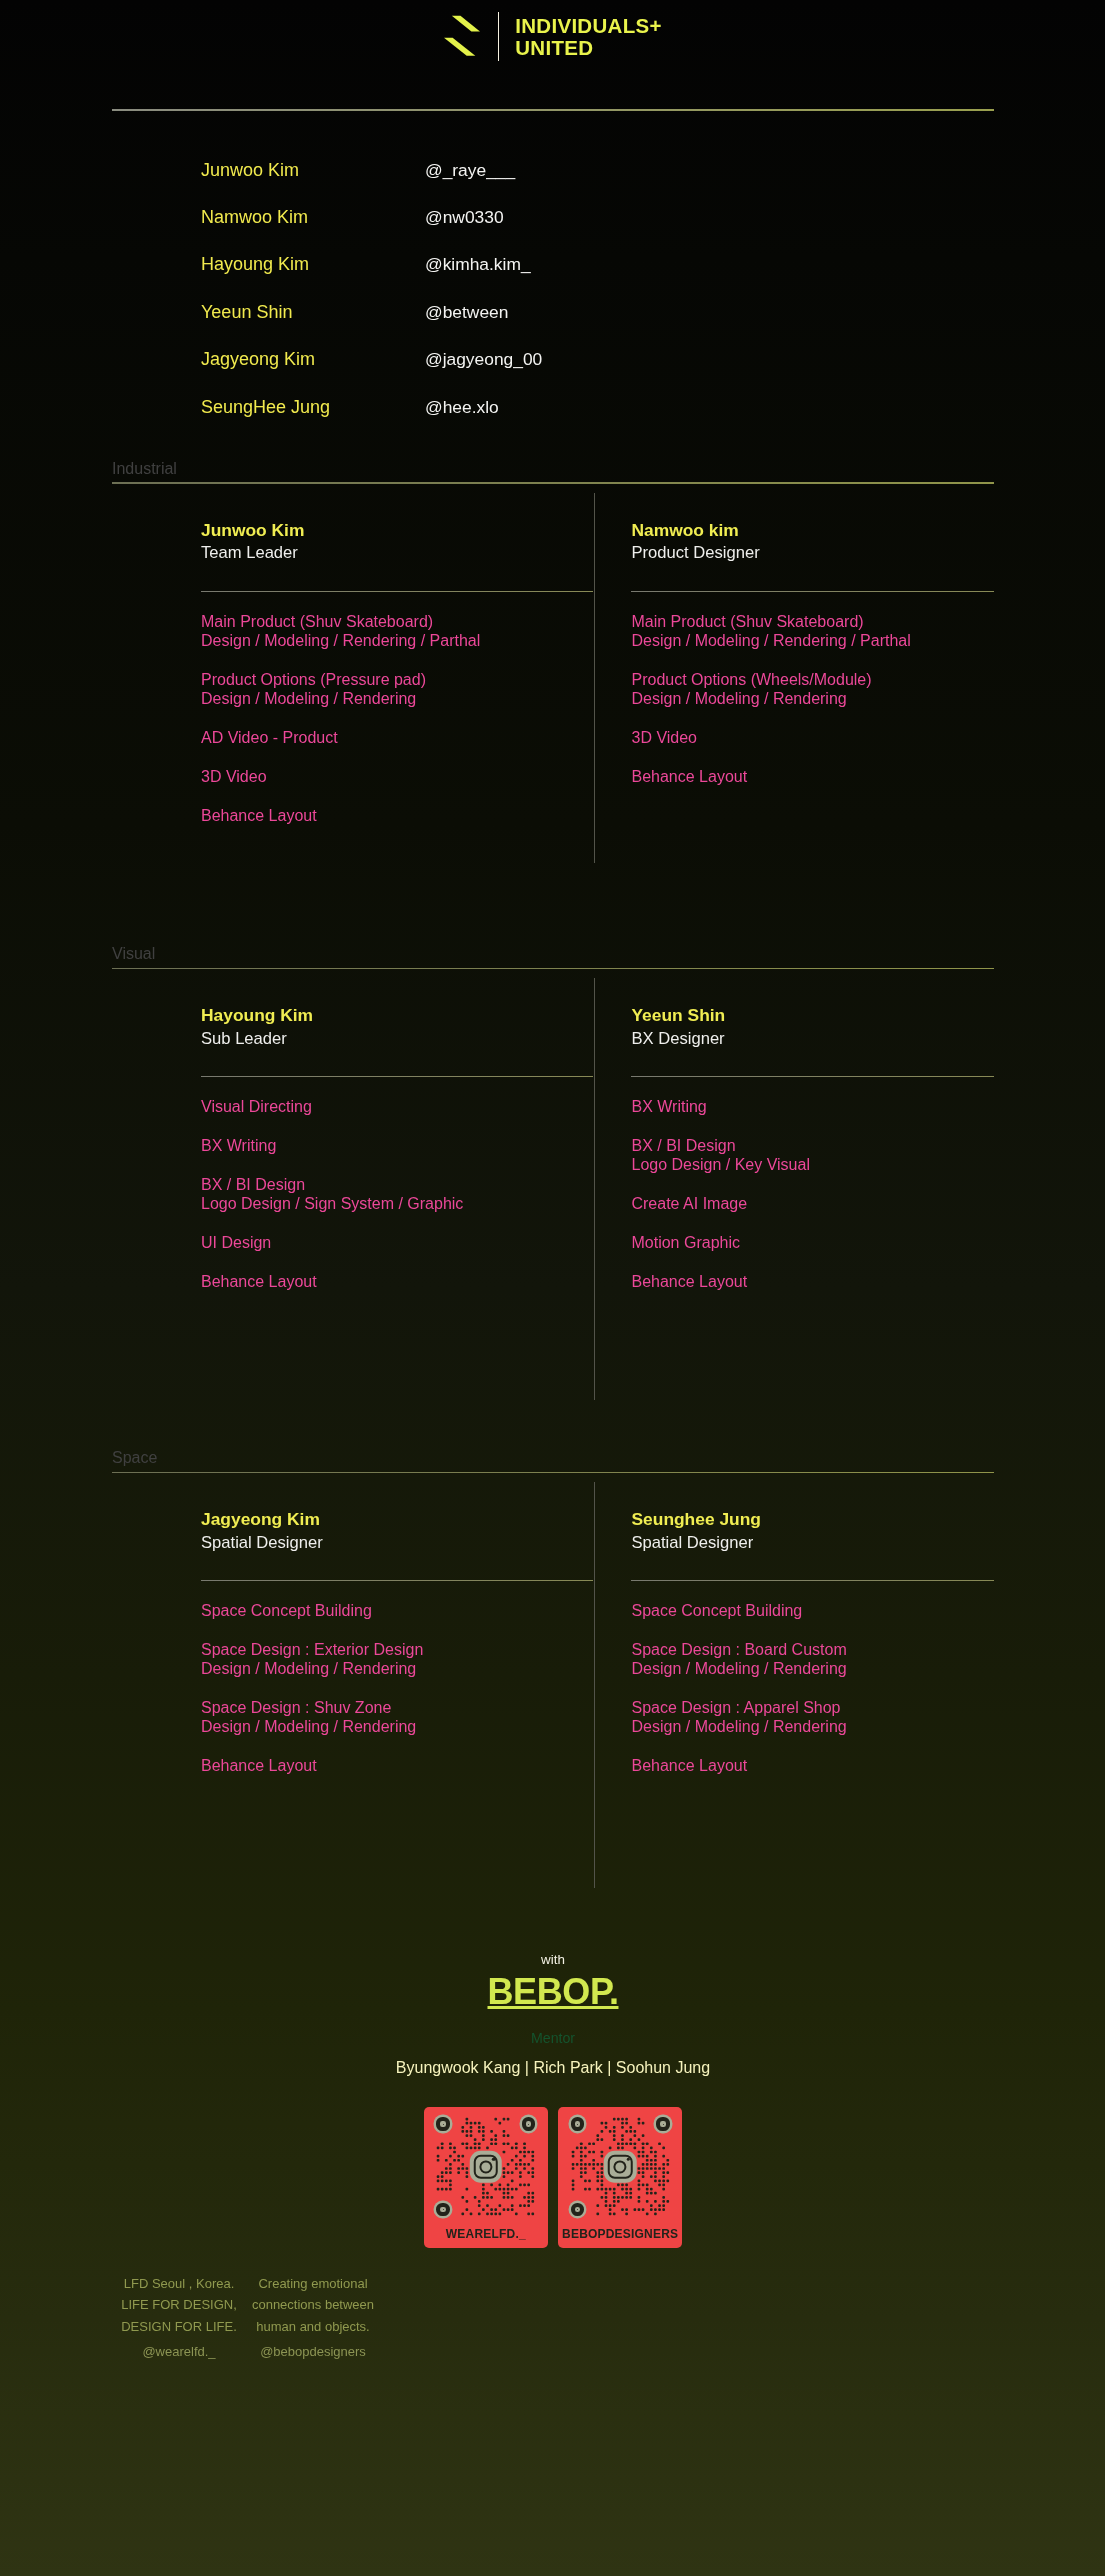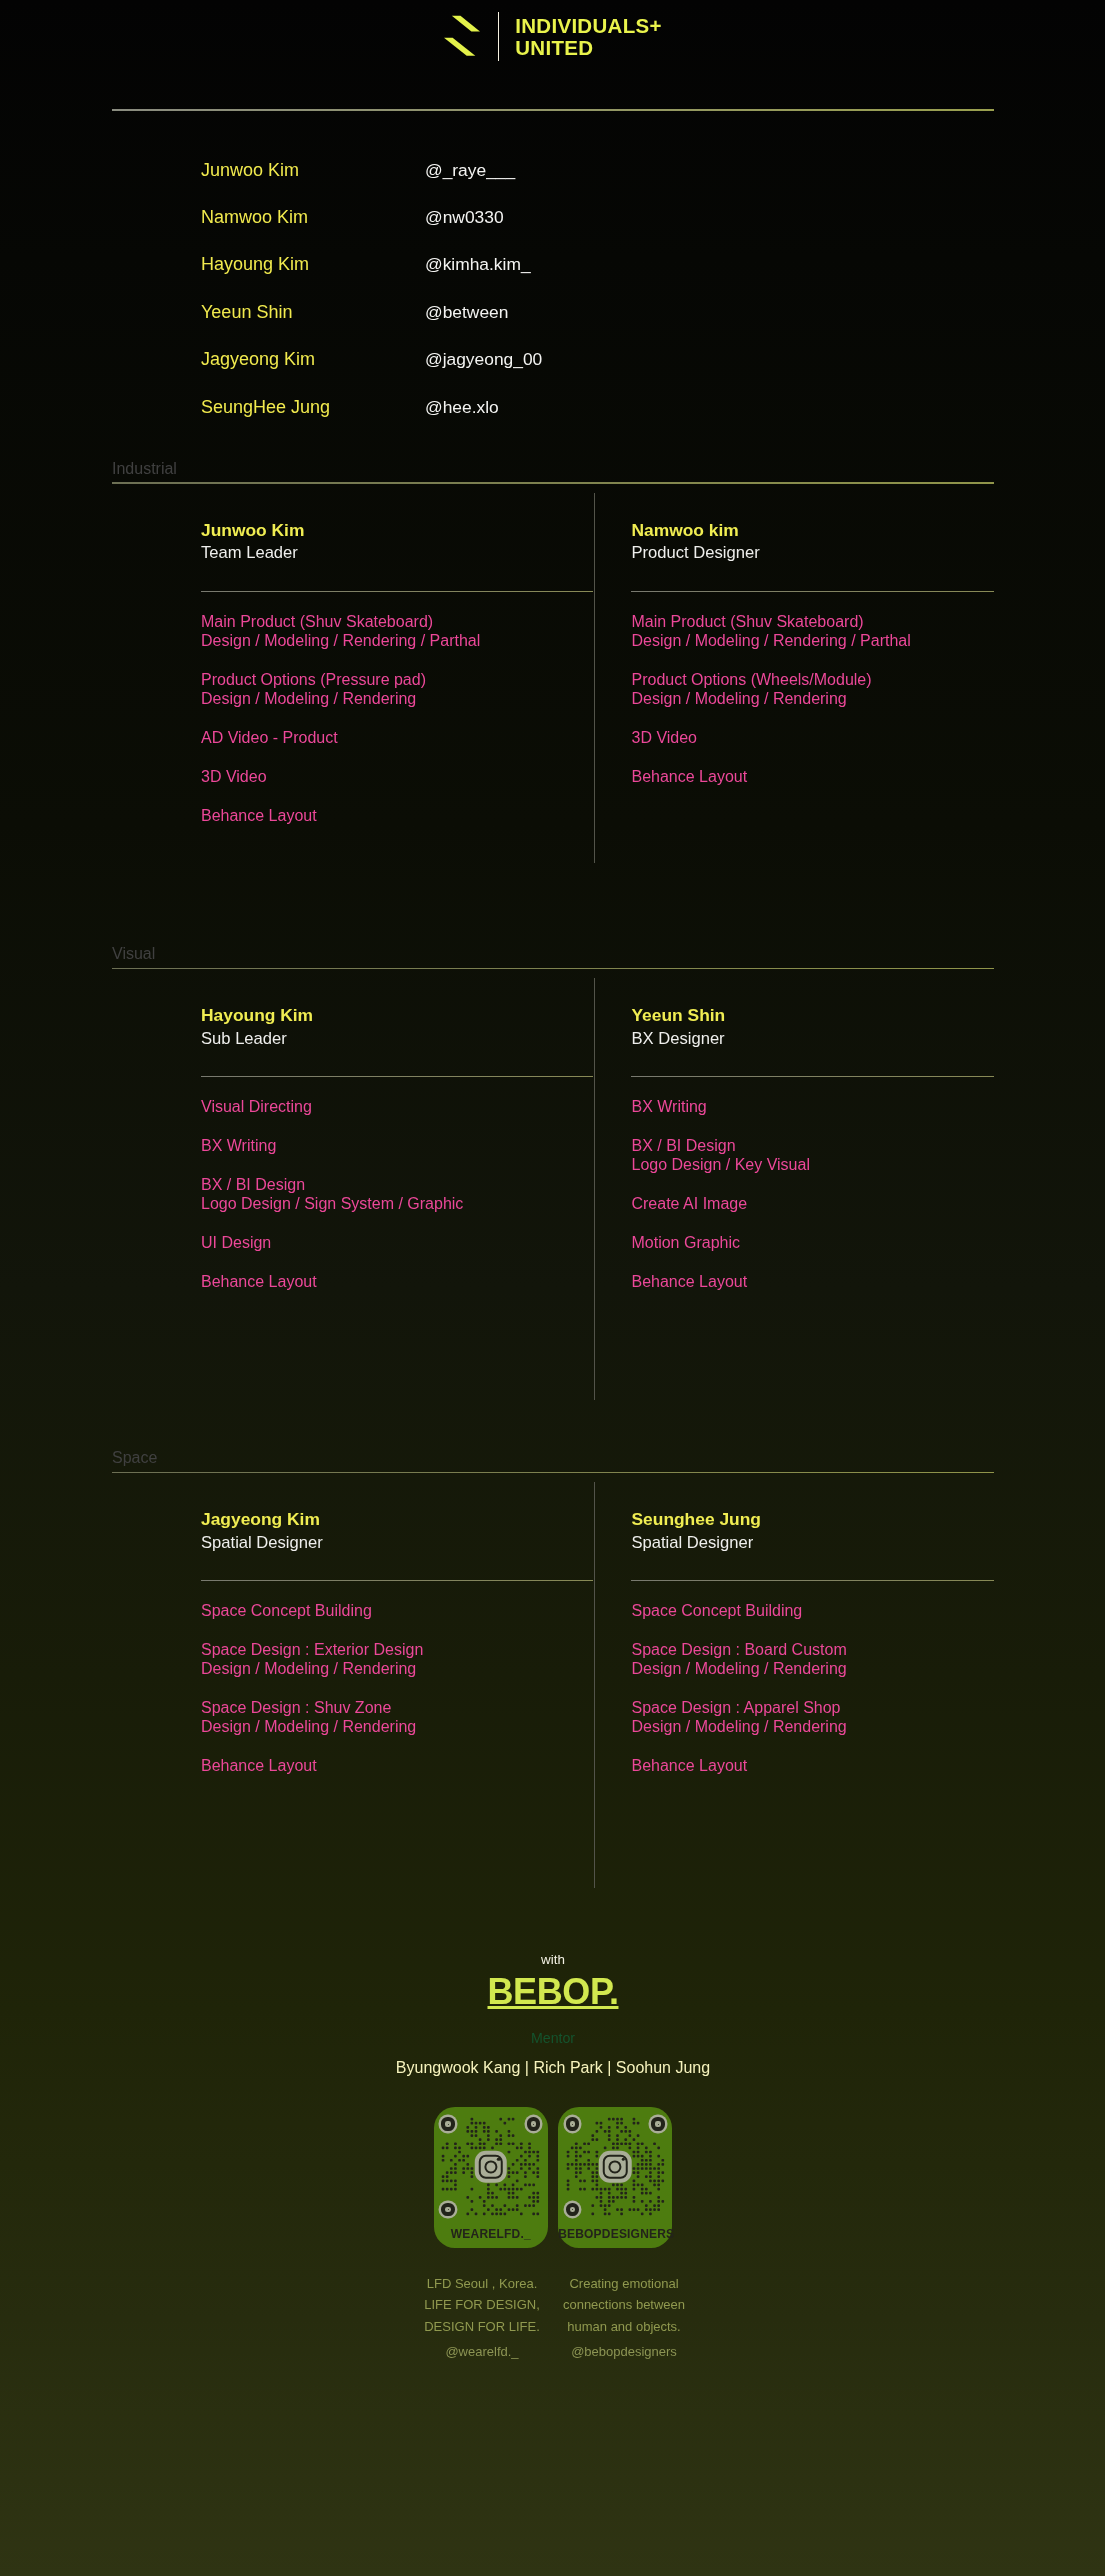--- a/index.html
+++ b/index.html
@@ -50,39 +50,39 @@
 
   
   .footer{ margin-top:63px; text-align:center; }
   .with-label{ font-size:13.4px; line-height:16px; color:#f3f1e4; }
   .partner{ margin-top:3.2px; font-size:36px; line-height:39px; font-weight:800;
             letter-spacing:-0.4px; color:#d2e84f;text-decoration:underline; }
   .mentor-label{ margin-top:19px; font-size:14.2px; line-height:17.4px; color:#14532d; }
   .mentors{ margin-top:11px; font-size:16px; line-height:19px; color:#f6f3bd; }
 
   .qr-row{ margin-top:30px; display:flex; justify-content:center; gap:10.3px; }
-  .qr-card{ width:114px; height:141px; background:#4d7c0f; border-radius:21px;
+  .qr-card{ width:124px; height:141px; background:#ef4444; border-radius:5px;
             position:relative; }
   .qr{ position:relative; width:99px; height:99px; margin:10.3px auto 0; }
   .qr-dots{ position:absolute; inset:0; fill:#22231a; }
   .finder{ position:absolute; width:13.4px; height:13.4px; border:4px solid #22231a;
            border-radius:6.3px; box-shadow:0 0 0 2.4px #a9ad97; background:#a9ad97; }
   .finder::after{ content:''; position:absolute; inset:2.4px; background:#22231a; border-radius:2px; }
   .finder.tl{ top:0; left:0; } .finder.tr{ top:0; right:0; } .finder.bl{ bottom:0; left:0; }
   .insta{ position:absolute; top:50%; left:50%; transform:translate(-50%,-50%);
           width:24.5px; height:24.5px; border:2.8px solid #22231a; border-radius:7.1px;
           background:#a9ad97; box-shadow:0 0 0 4px #a9ad97; }
   .insta::before{ content:''; position:absolute; top:50%; left:50%; transform:translate(-50%,-50%);
           width:8.7px; height:8.7px; border:2.8px solid #22231a; border-radius:50%; }
   .insta::after{ content:''; position:absolute; top:0.8px; right:0.8px; width:3.2px; height:3.2px;
           background:#22231a; border-radius:50%; }
   .qr-label{ position:absolute; left:0; right:0; bottom:7.1px; text-align:center;
           font-size:12px; font-weight:700; letter-spacing:0.2px; color:#23231b; }
 
-  .captions{ margin-top:25px; display:flex; justify-content:center; gap:8px; }
+  .captions{ margin-top:25px; display:flex; gap:0; }
   .caption-col{ width:134px; text-align:center; }
   .caption-line{ display:block; font-size:13px; line-height:21.3px; color:#90994f; }
   .caption-handle{ margin-top:7.1px; font-size:13px; line-height:16px; color:#8c9454; }
 </style>
 </head>
 <body>
 
 <div class="page">
 
   <div class="logo-row">

